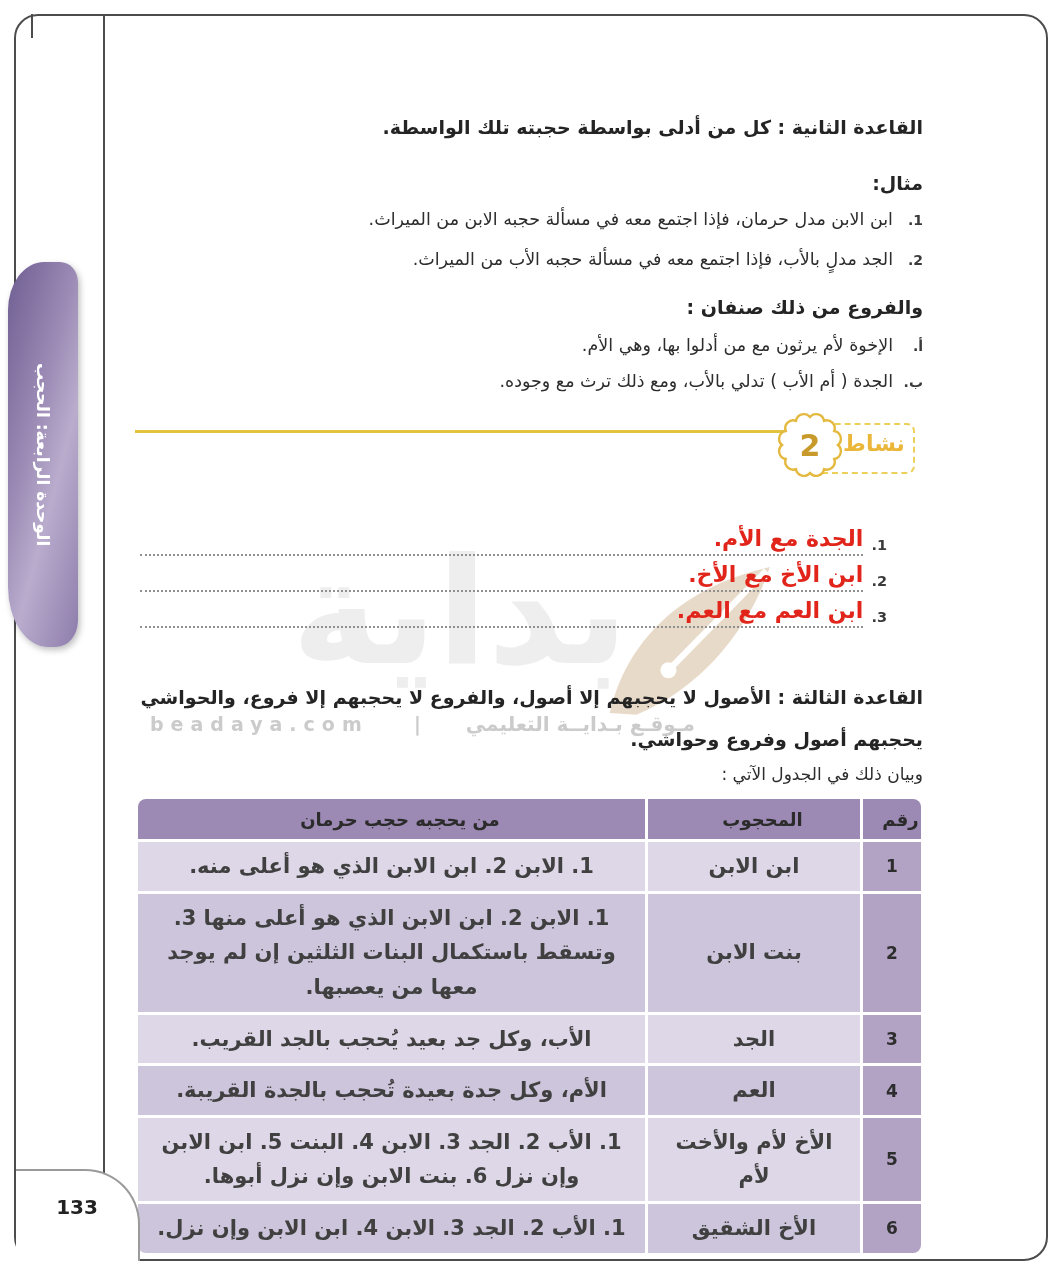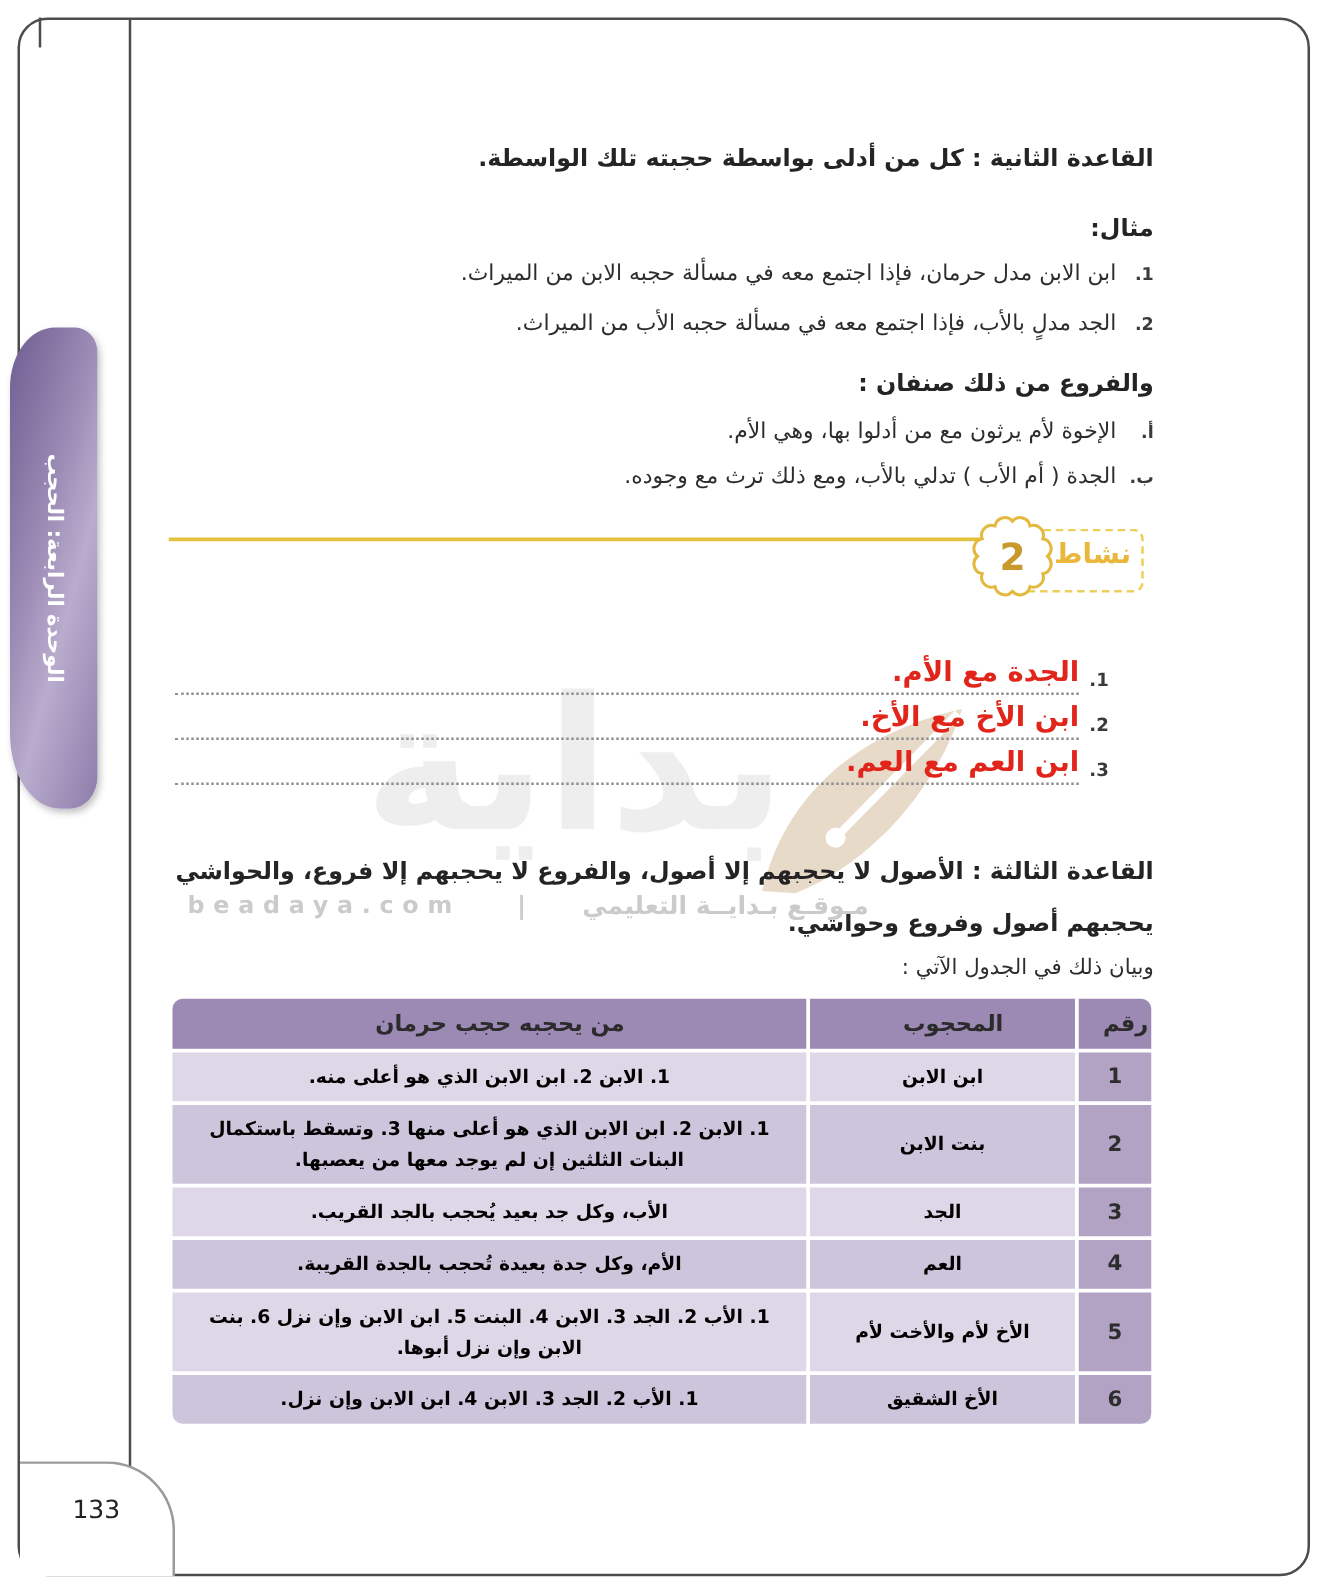--- a/index.html
+++ b/index.html
@@ -64,32 +64,32 @@
   #rule3-heading{top:676px;line-height:42px;z-index:1;}
   #table-intro{top:764px;font-size:17px;}
   #hajb-table{position:absolute;left:135px;top:796px;width:789px;z-index:1;
               border-collapse:separate;border-spacing:3px;direction:rtl;}
   #hajb-table th{background:#9c89b4;font-size:18px;font-weight:bold;color:#2b2b2b;height:38px;
                  text-align:center;vertical-align:middle;padding-left:18px;}
   #hajb-table td{text-align:center;vertical-align:middle;}
   td.numcell{background:#b2a3c5;font-weight:bold;font-size:17px;}
   tr.odd  td.cell{background:#ded7e7;}
   tr.even td.cell{background:#cdc5db;}
-  td.cell{font-size:15px;font-weight:bold;color:#000000;padding:7px 14px;line-height:1.65;}
+  td.cell{font-size:21px;font-weight:bold;color:#404040;padding:7px 14px;line-height:1.65;}
   #hajb-table th:first-child{border-top-right-radius:8px;}
   #hajb-table th:last-child{border-top-left-radius:8px;}
   #hajb-table tr:last-child td:first-child{border-bottom-right-radius:8px;}
   #hajb-table tr:last-child td:last-child{border-bottom-left-radius:8px;}
 
   
   .page-num-box{position:absolute;left:16px;top:1169px;width:122px;height:90px;background:#fff;
                 border-top:2px solid #9a9a9a;border-right:2px solid #9a9a9a;
                 border-top-right-radius:55px;z-index:4;
                 display:flex;align-items:center;justify-content:center;}
-  .page-num{font-weight:normal;font-size:20px;color:#222;padding-bottom:18px;}
+  .page-num{font-weight:bold;font-size:20px;color:#222;padding-bottom:18px;}
 </style>
 </head>
 <body>
 
 <div class="page">
 
   <div class="frame"></div>
   <div class="sidebar-line"></div>
   <div class="corner-tick"></div>
 

